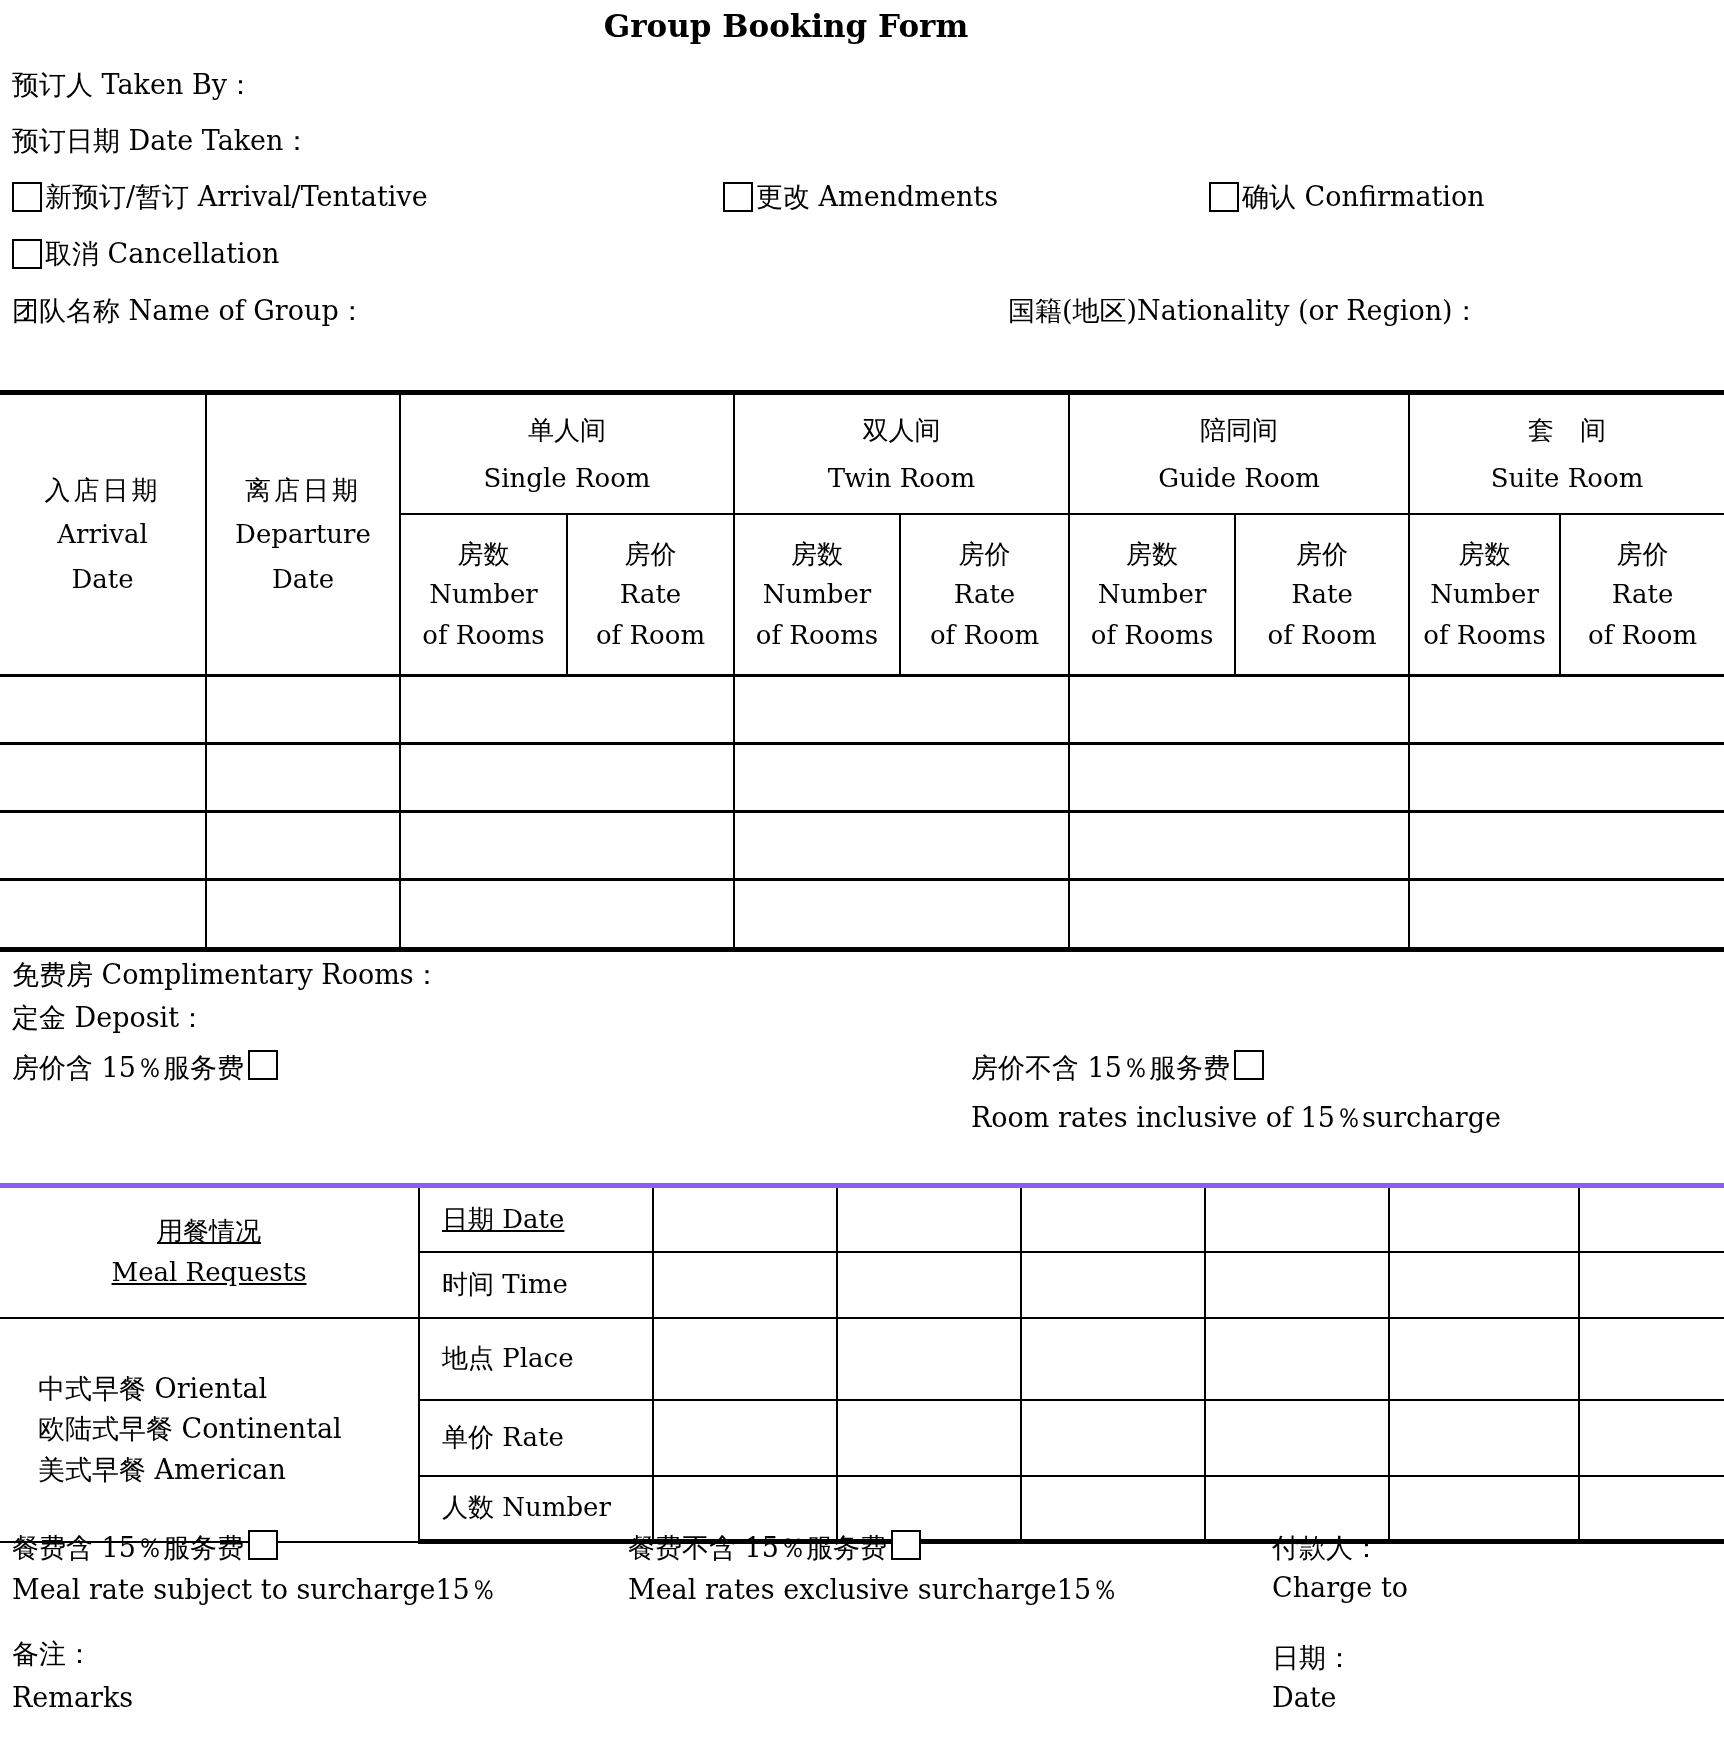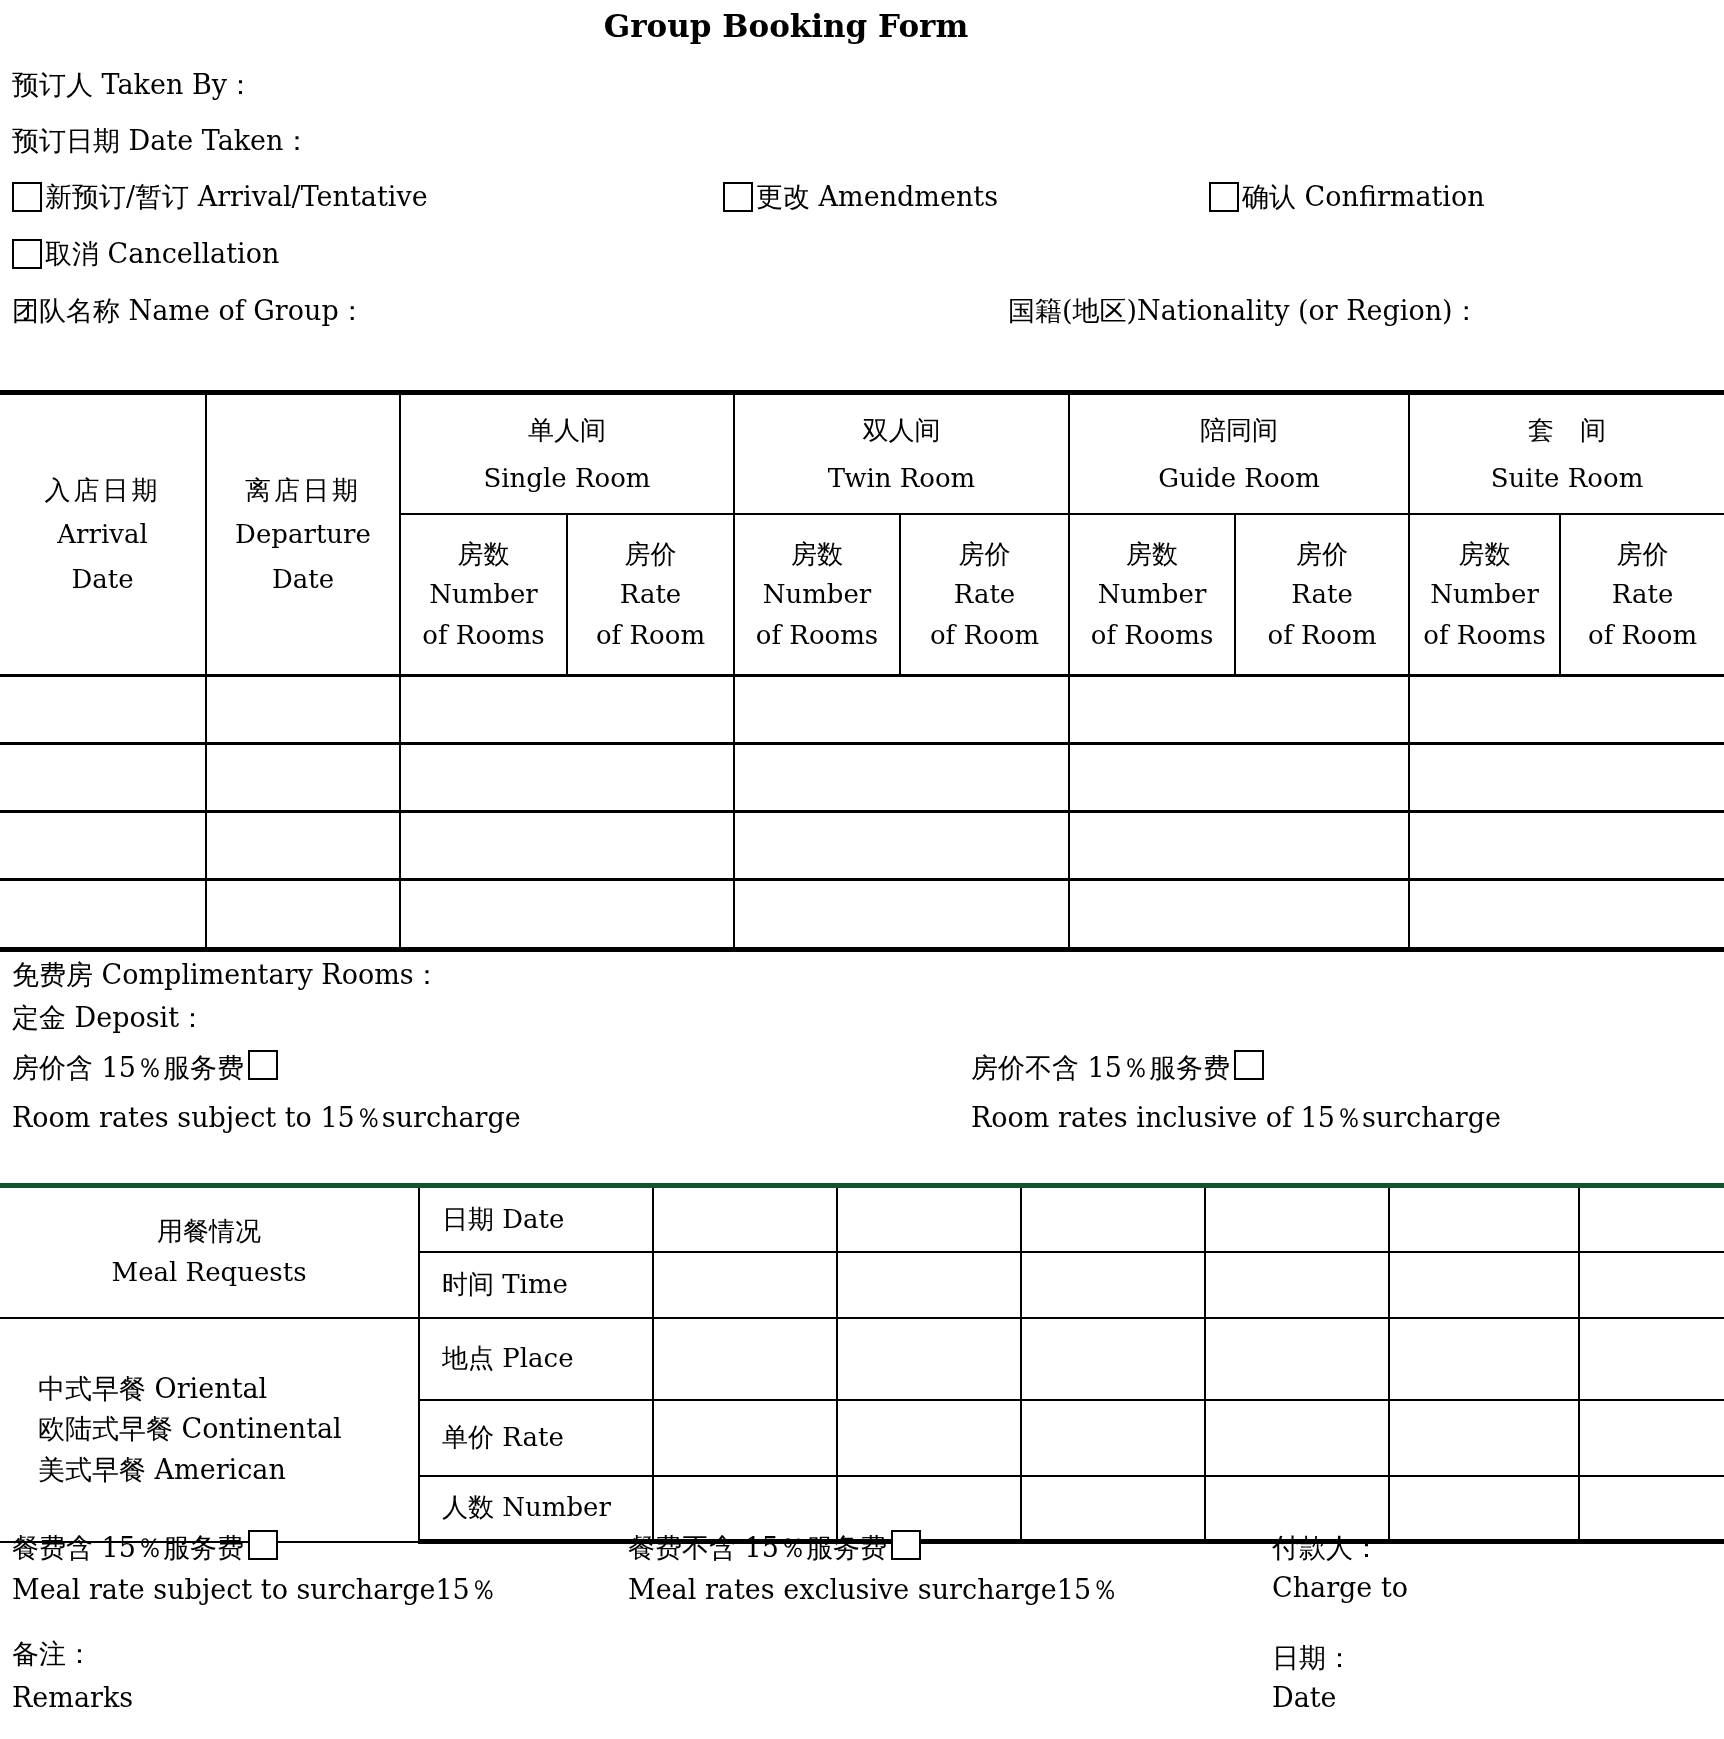--- a/index.html
+++ b/index.html
@@ -34,21 +34,21 @@
   .t1 .toprow td{border-top:5px solid #000;}
   .t1 .subrow td{border-top:2px solid #000;}
   .t1 .bodyrow td{border-top:3px solid #000;}
   .t1 .lastrow td{border-bottom:5px solid #000;}
   .t1 .zh{letter-spacing:3px;}
   .roomhead{line-height:1.85;}
   .subhead{line-height:1.55;}
   .datehead{line-height:1.7;}
   .t2{position:absolute;top:1183px;left:0;width:1724px;}
   .t2 td{border-top:2px solid #000;border-bottom:2px solid #000;}
-  .t2 .toprow td{border-top:5px solid #14532d;}
+  .t2 .toprow td{border-top:5px solid #8b5cf6;text-decoration:underline;}
   .t2 .lastrow td{border-bottom:5px solid #000;}
   .t2 .label{text-align:left;padding-left:22px;}
   .mealhead{line-height:1.6;}
   .bfast{text-align:left;padding-left:38px;line-height:1.5;font-size:27px;}
   .line2{display:block;}
 </style>
 </head>
 <body>
 
 <div class="page">
@@ -199,21 +199,20 @@
 
   <div class="abs" style="top:957px;left:12px;">免费房 Complimentary Rooms：</div>
   <div class="abs" style="top:1000px;left:12px;">定金 Deposit：</div>
 
   <div class="abs" style="top:1050px;left:12px;">
     <span>房价含 15％服务费</span><span class="cb after"></span>
   </div>
   <div class="abs" style="top:1050px;left:971px;">
     <span>房价不含 15％服务费</span><span class="cb after"></span>
   </div>
-  <div class="abs" style="top:1100px;left:12px;">Room rates subject to 15％surcharge</div>
   <div class="abs" style="top:1100px;left:971px;">Room rates inclusive of 15％surcharge</div>
 
   <table class="t2">
     <colgroup>
       <col style="width:419px">
         <col style="width:234px">
       <col style="width:184px">
         <col style="width:184px">
       <col style="width:184px">
         <col style="width:184px">

